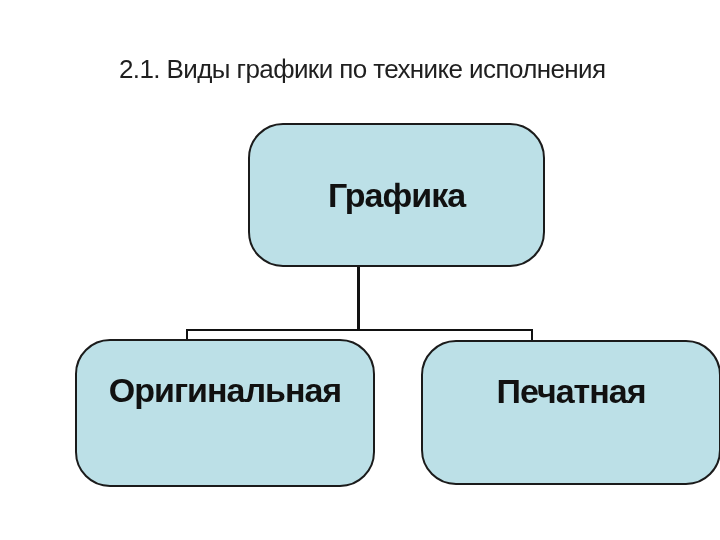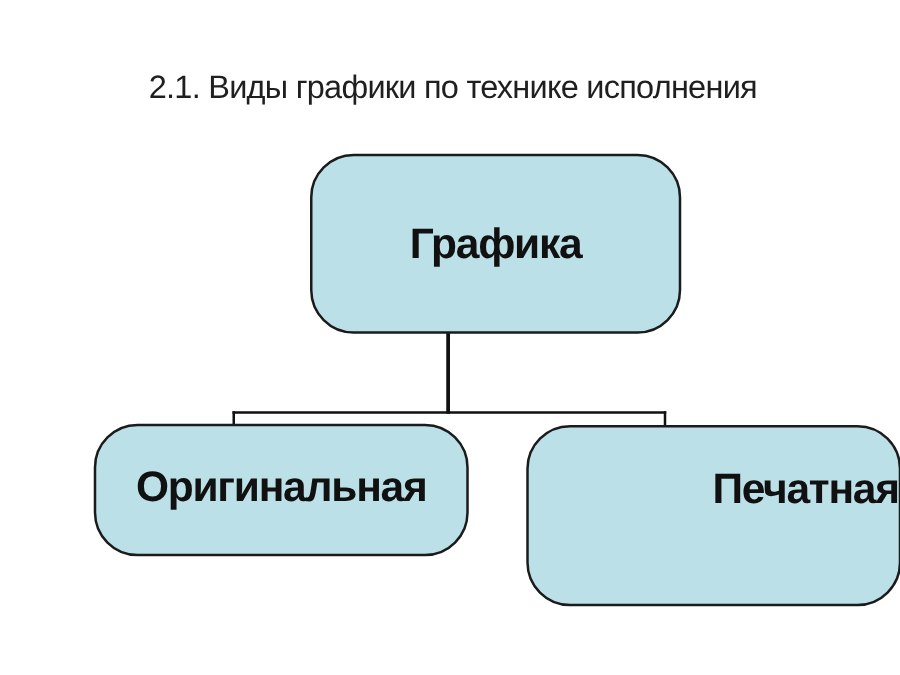--- a/index.html
+++ b/index.html
@@ -74,31 +74,31 @@
     top: 123px;
     width: 297px;
     height: 144px;
     justify-content: center;
     align-items: center;
   }
   .node.child-left {
     left: 37px;
     top: 339px;
     width: 300px;
-    height: 106px;
+    height: 148px;
     padding-top: 30px;
     align-items: center;
   }
   .node.child-right {
     left: 383px;
     top: 340px;
     width: 300px;
     height: 145px;
     padding-top: 30px;
-    align-items: flex-end;
+    align-items: center;
   }
   .node .line {
     display: block;
   }
 </style>
 </head>
 <body>
 
 <div class="slide">
 

